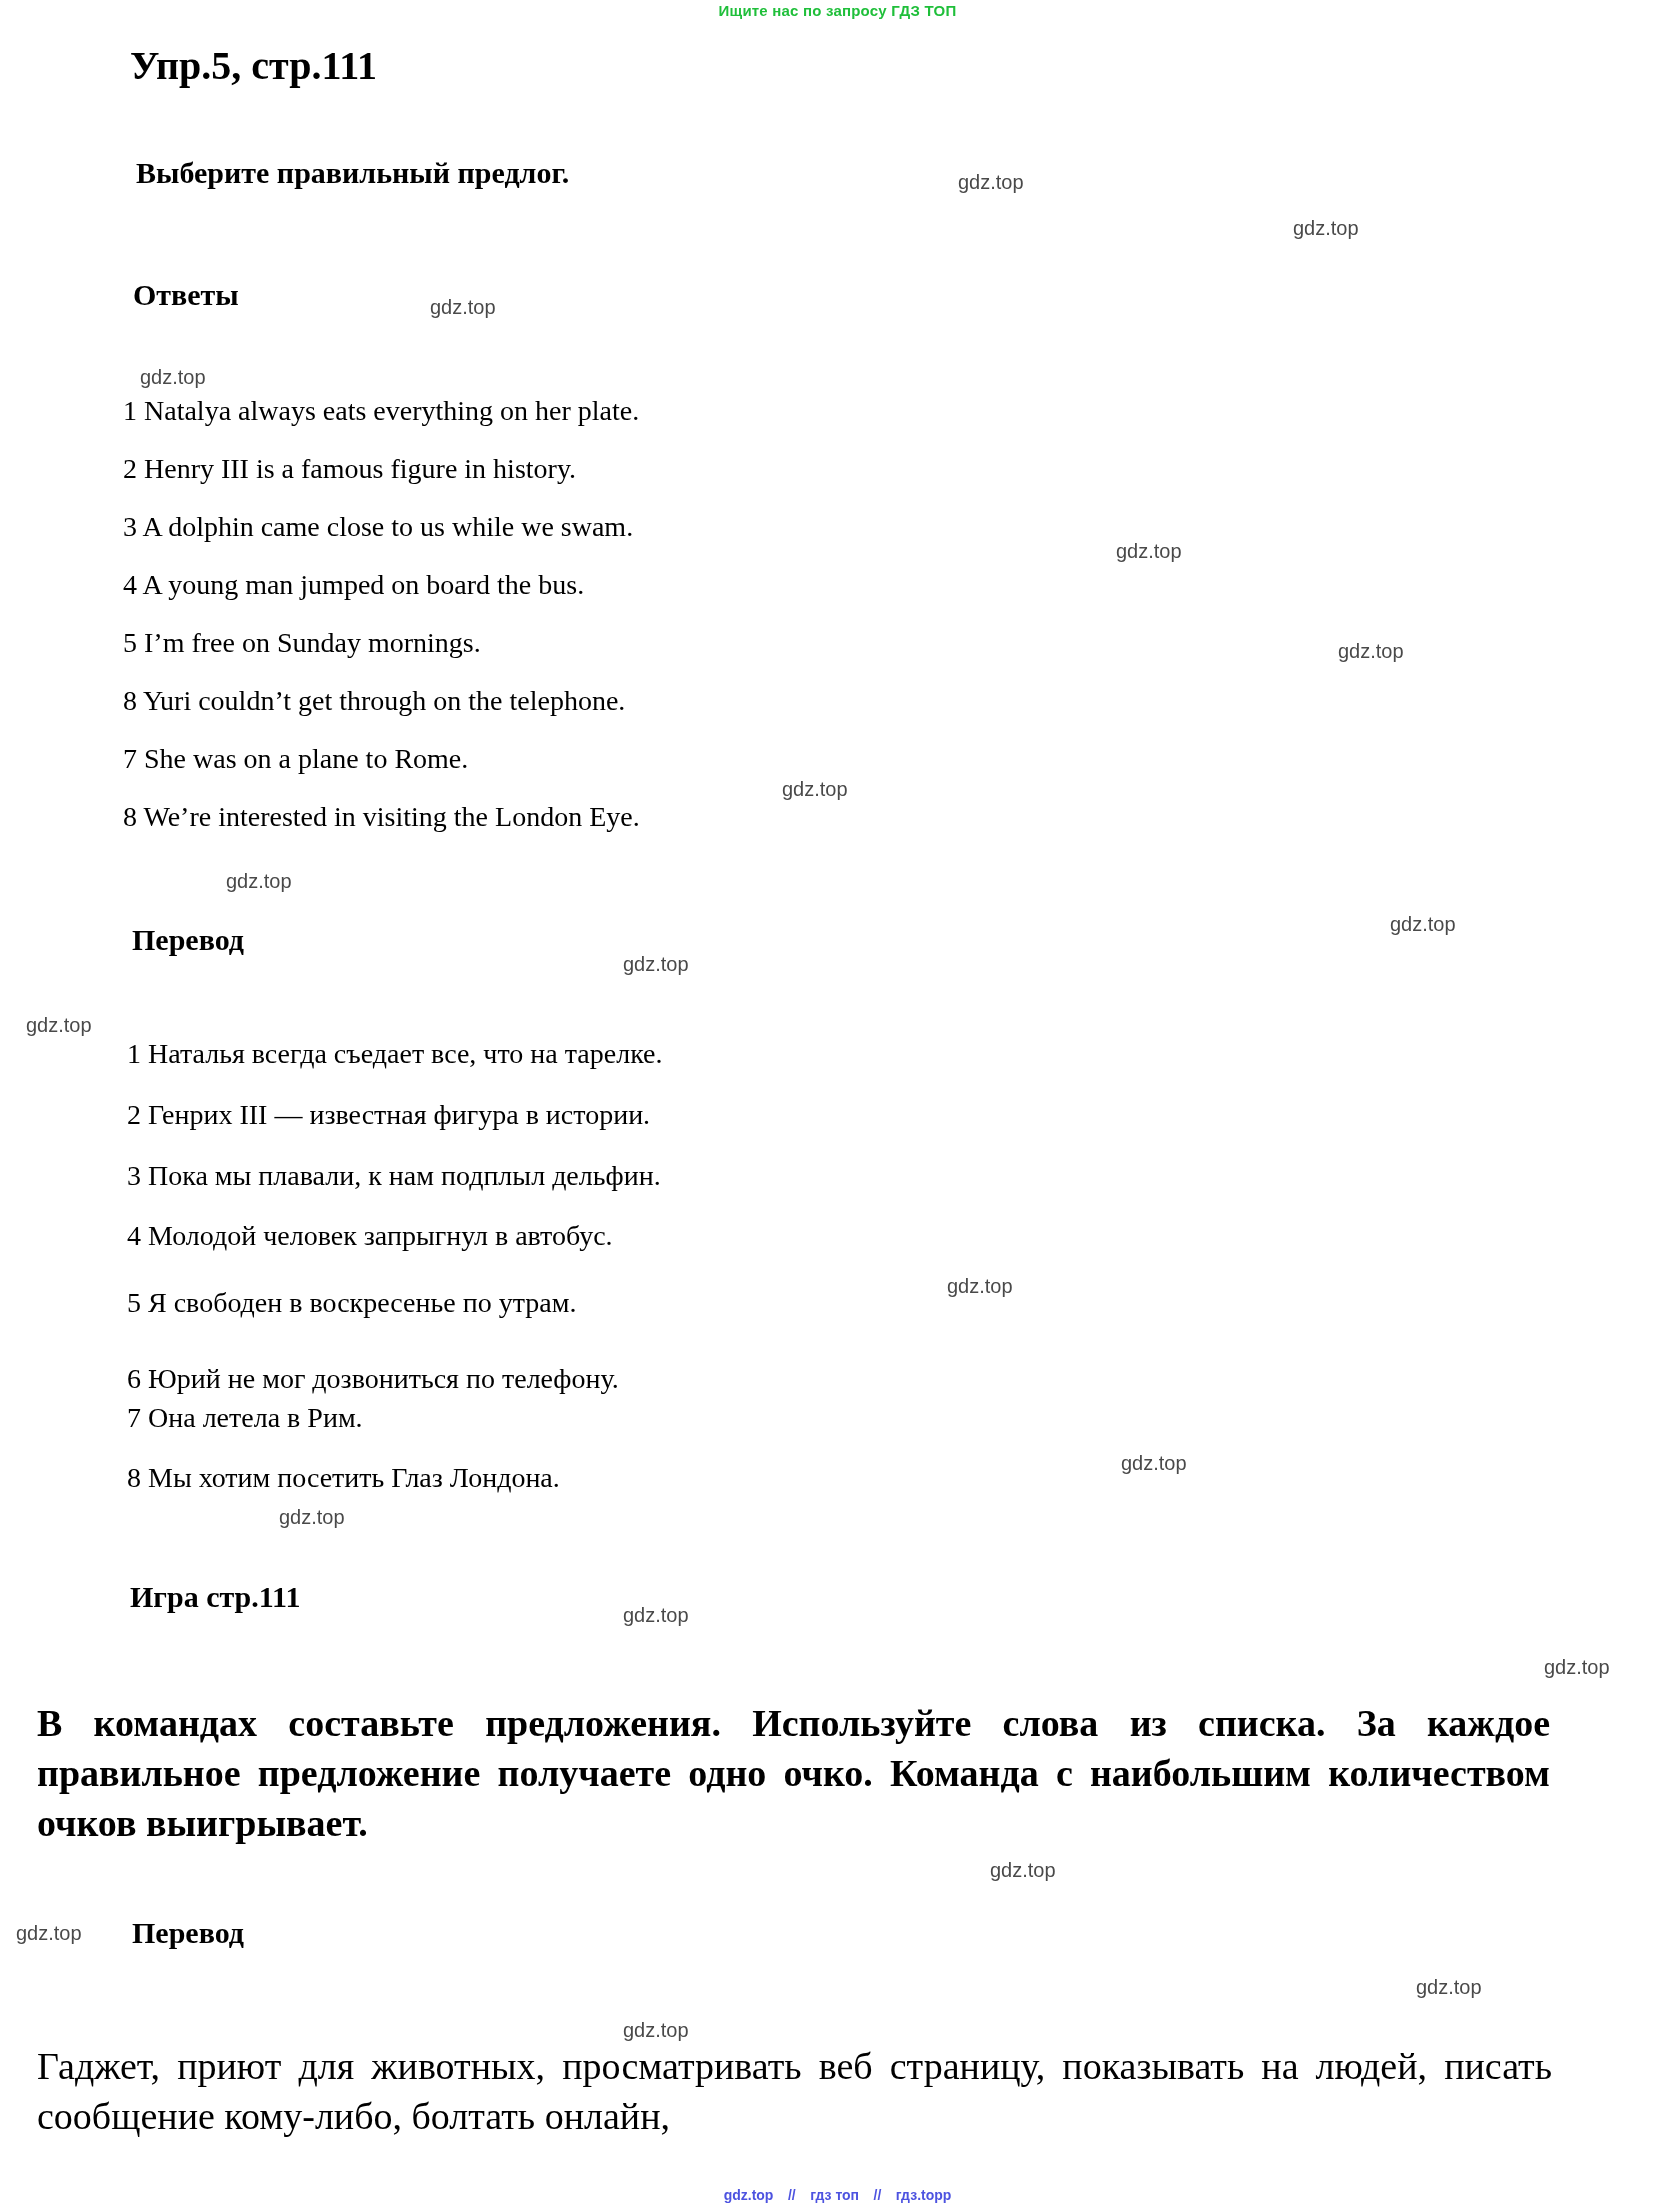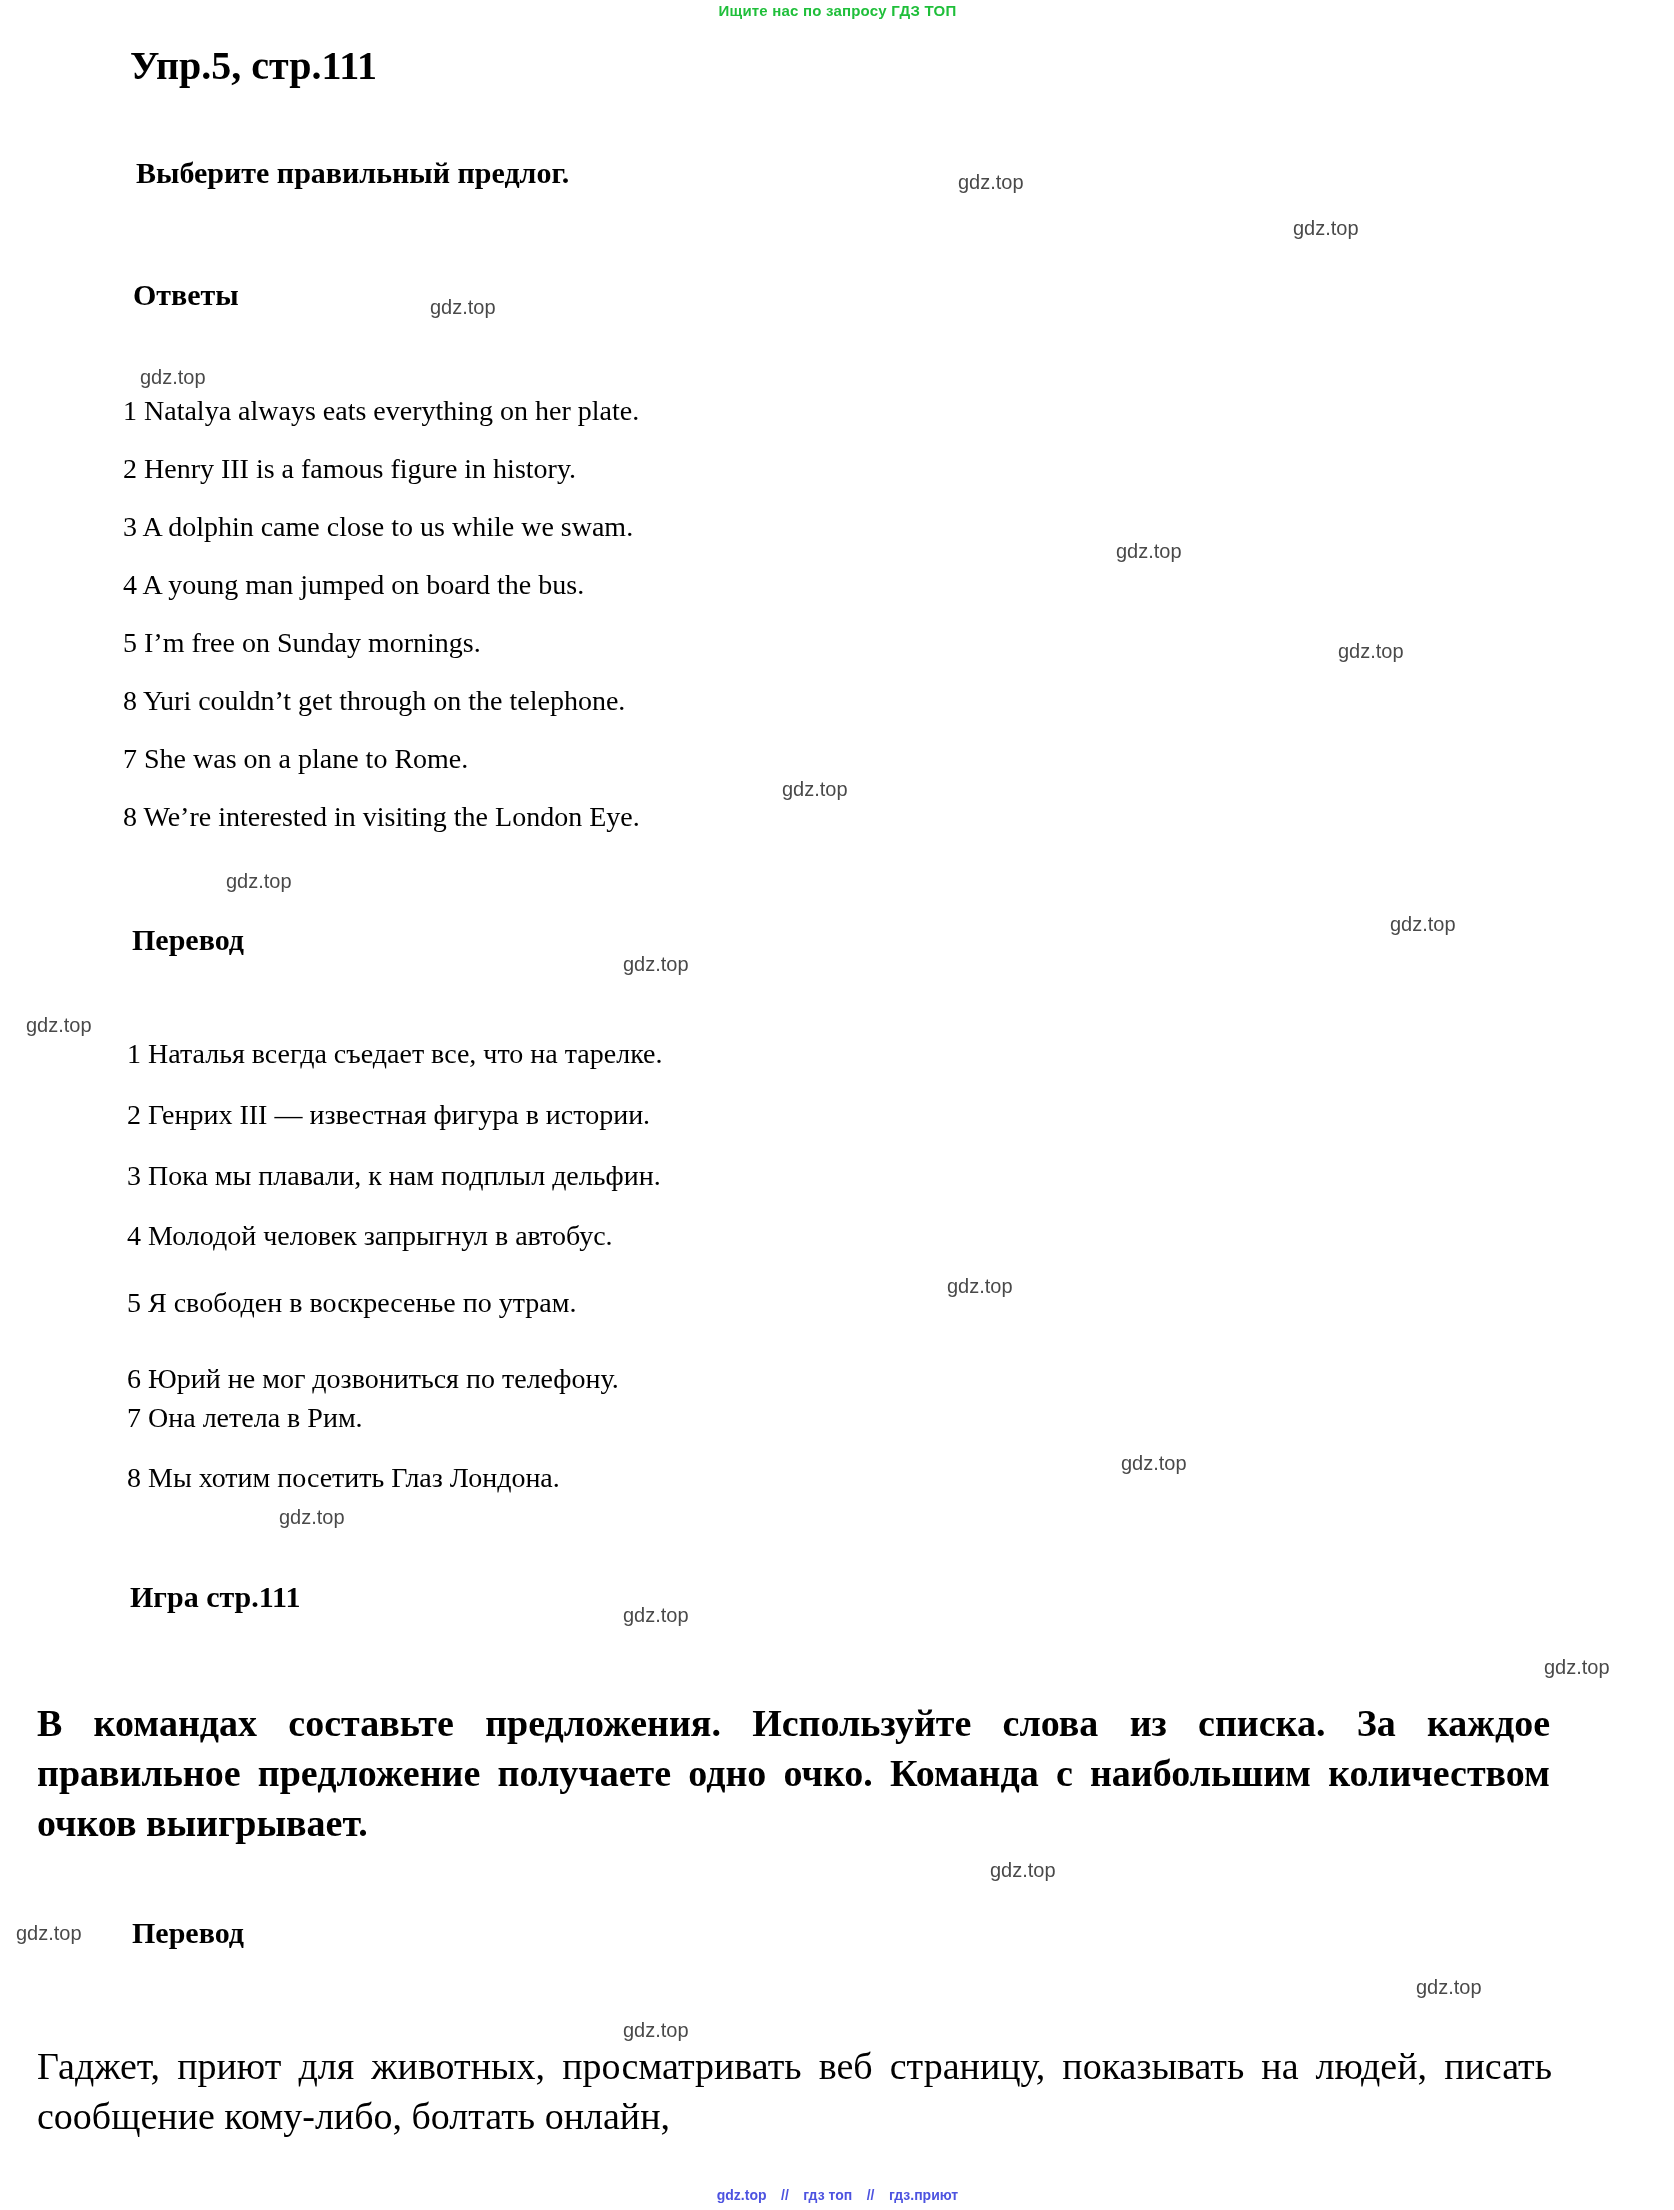--- a/index.html
+++ b/index.html
@@ -151,17 +151,17 @@
     <div class="wm" style="left:16px; top:1922px;">gdz.top</div>
     <div class="wm" style="left:1416px; top:1976px;">gdz.top</div>
     <div class="wm" style="left:623px; top:2019px;">gdz.top</div>
   </div>
 
   <div class="bottom-banner">
     <span>gdz.top</span>
     <span>//</span>
     <span>гдз топ</span>
     <span>//</span>
-    <span>гдз.приют</span>
+    <span>гдз.topр</span>
   </div>
 
 </div>
 
 
 </body></html>

